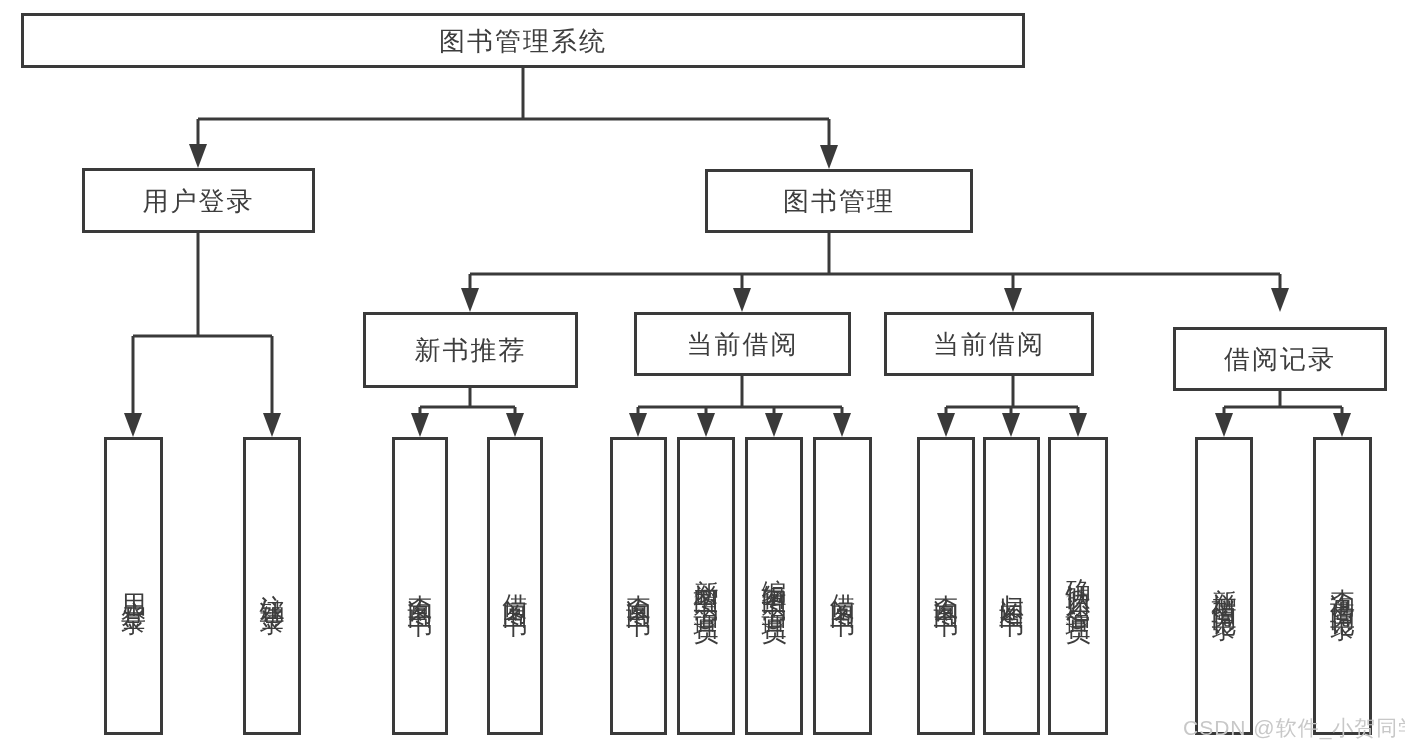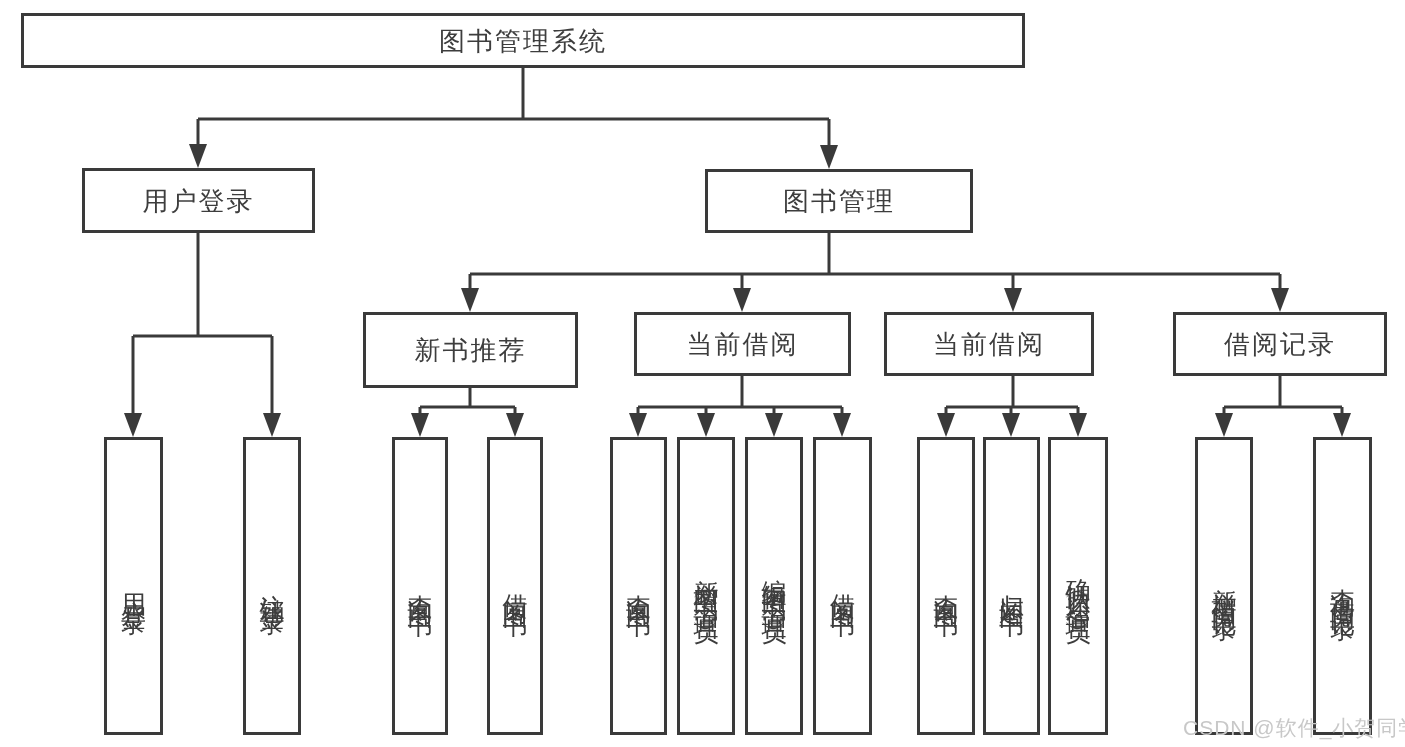--- a/index.html
+++ b/index.html
@@ -152,21 +152,21 @@
 
   <div class="node hbox" style="left:363px; top:312px; width:215px; height:76px;">
     <span>新书推荐</span>
   </div>
   <div class="node hbox" style="left:634px; top:312px; width:217px; height:64px;">
     <span>当前借阅</span>
   </div>
   <div class="node hbox" style="left:884px; top:312px; width:210px; height:64px;">
     <span>当前借阅</span>
   </div>
-  <div class="node hbox" style="left:1173px; top:312px; width:214px; height:64px;">
+  <div class="node hbox" style="left:1173px; top:327px; width:214px; height:64px;">
     <span>借阅记录</span>
   </div>
 
   <div class="node vbox" style="left:104px; width:59px;">
     <span>用户登录</span>
   </div>
   <div class="node vbox" style="left:243px; width:58px;">
     <span>注销登录</span>
   </div>
   <div class="node vbox" style="left:392px; width:56px;">

